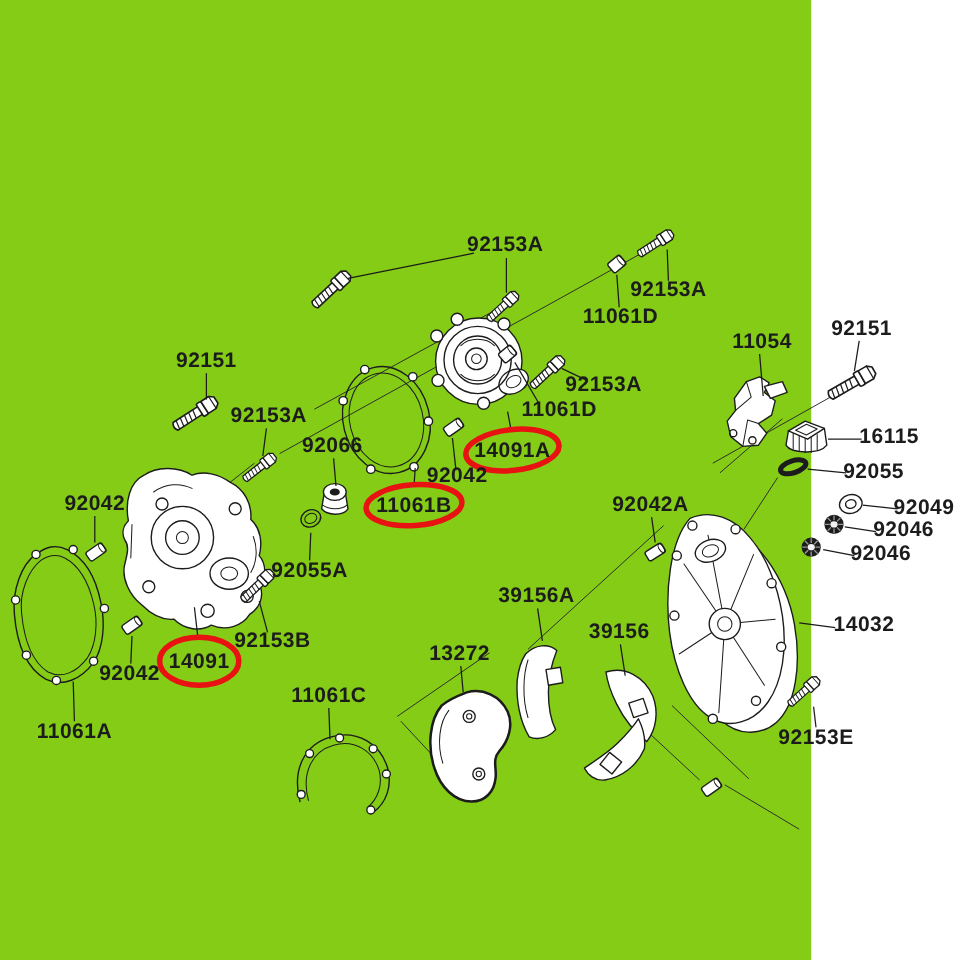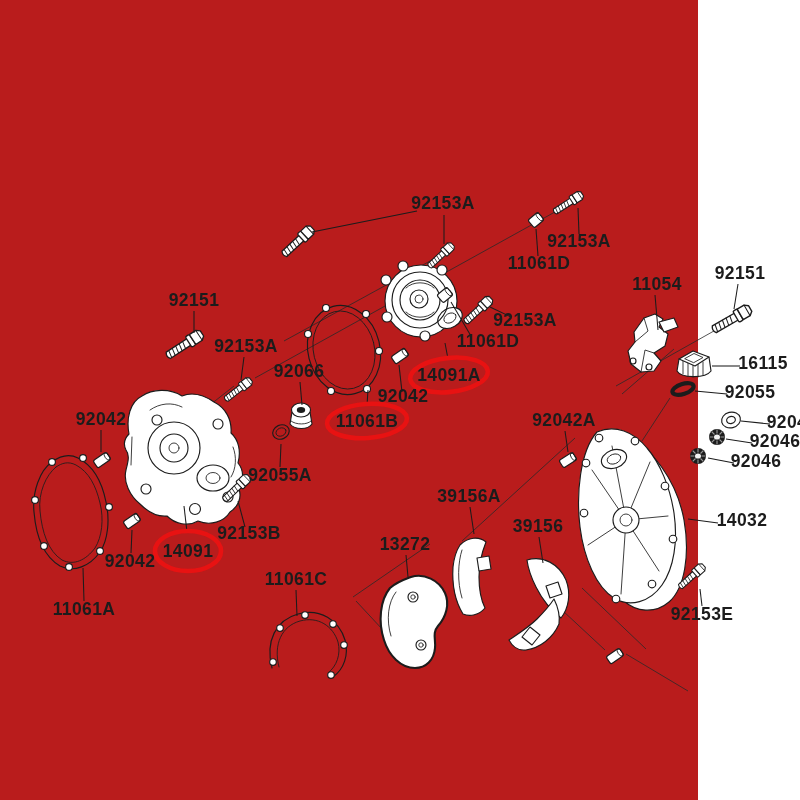--- a/index.html
+++ b/index.html
@@ -1,16 +1,16 @@
 <!DOCTYPE html>
 <html><head>
 <meta charset="utf-8">
 <style>
   html,body{margin:0;padding:0;width:800px;height:800px;background:#ffffff;overflow:hidden;}
-  .stage{position:relative;width:676px;height:800px;background:#b91c1c;padding-left:22px;}
+  .stage{position:relative;width:676px;height:800px;background:#84cc16;}
   svg{display:block;}
   .ln{stroke:#1c1c1c;fill:none;stroke-width:1.15;stroke-linecap:round;stroke-linejoin:round;}
   .thin{stroke-width:0.85;}
   .thk{stroke-width:2.1;}
   .fw{fill:#ffffff;}
   .fd{fill:#1c1c1c;stroke:none;}
   .plbl{font-family:"Liberation Sans",sans-serif;font-weight:bold;font-size:17.5px;
         fill:#1c1c1c;letter-spacing:0.4px;}
   .hl{fill:none;stroke-width:4.6;stroke-linecap:round;}
   .cline{stroke:#2a2a2a;stroke-width:0.8;}

